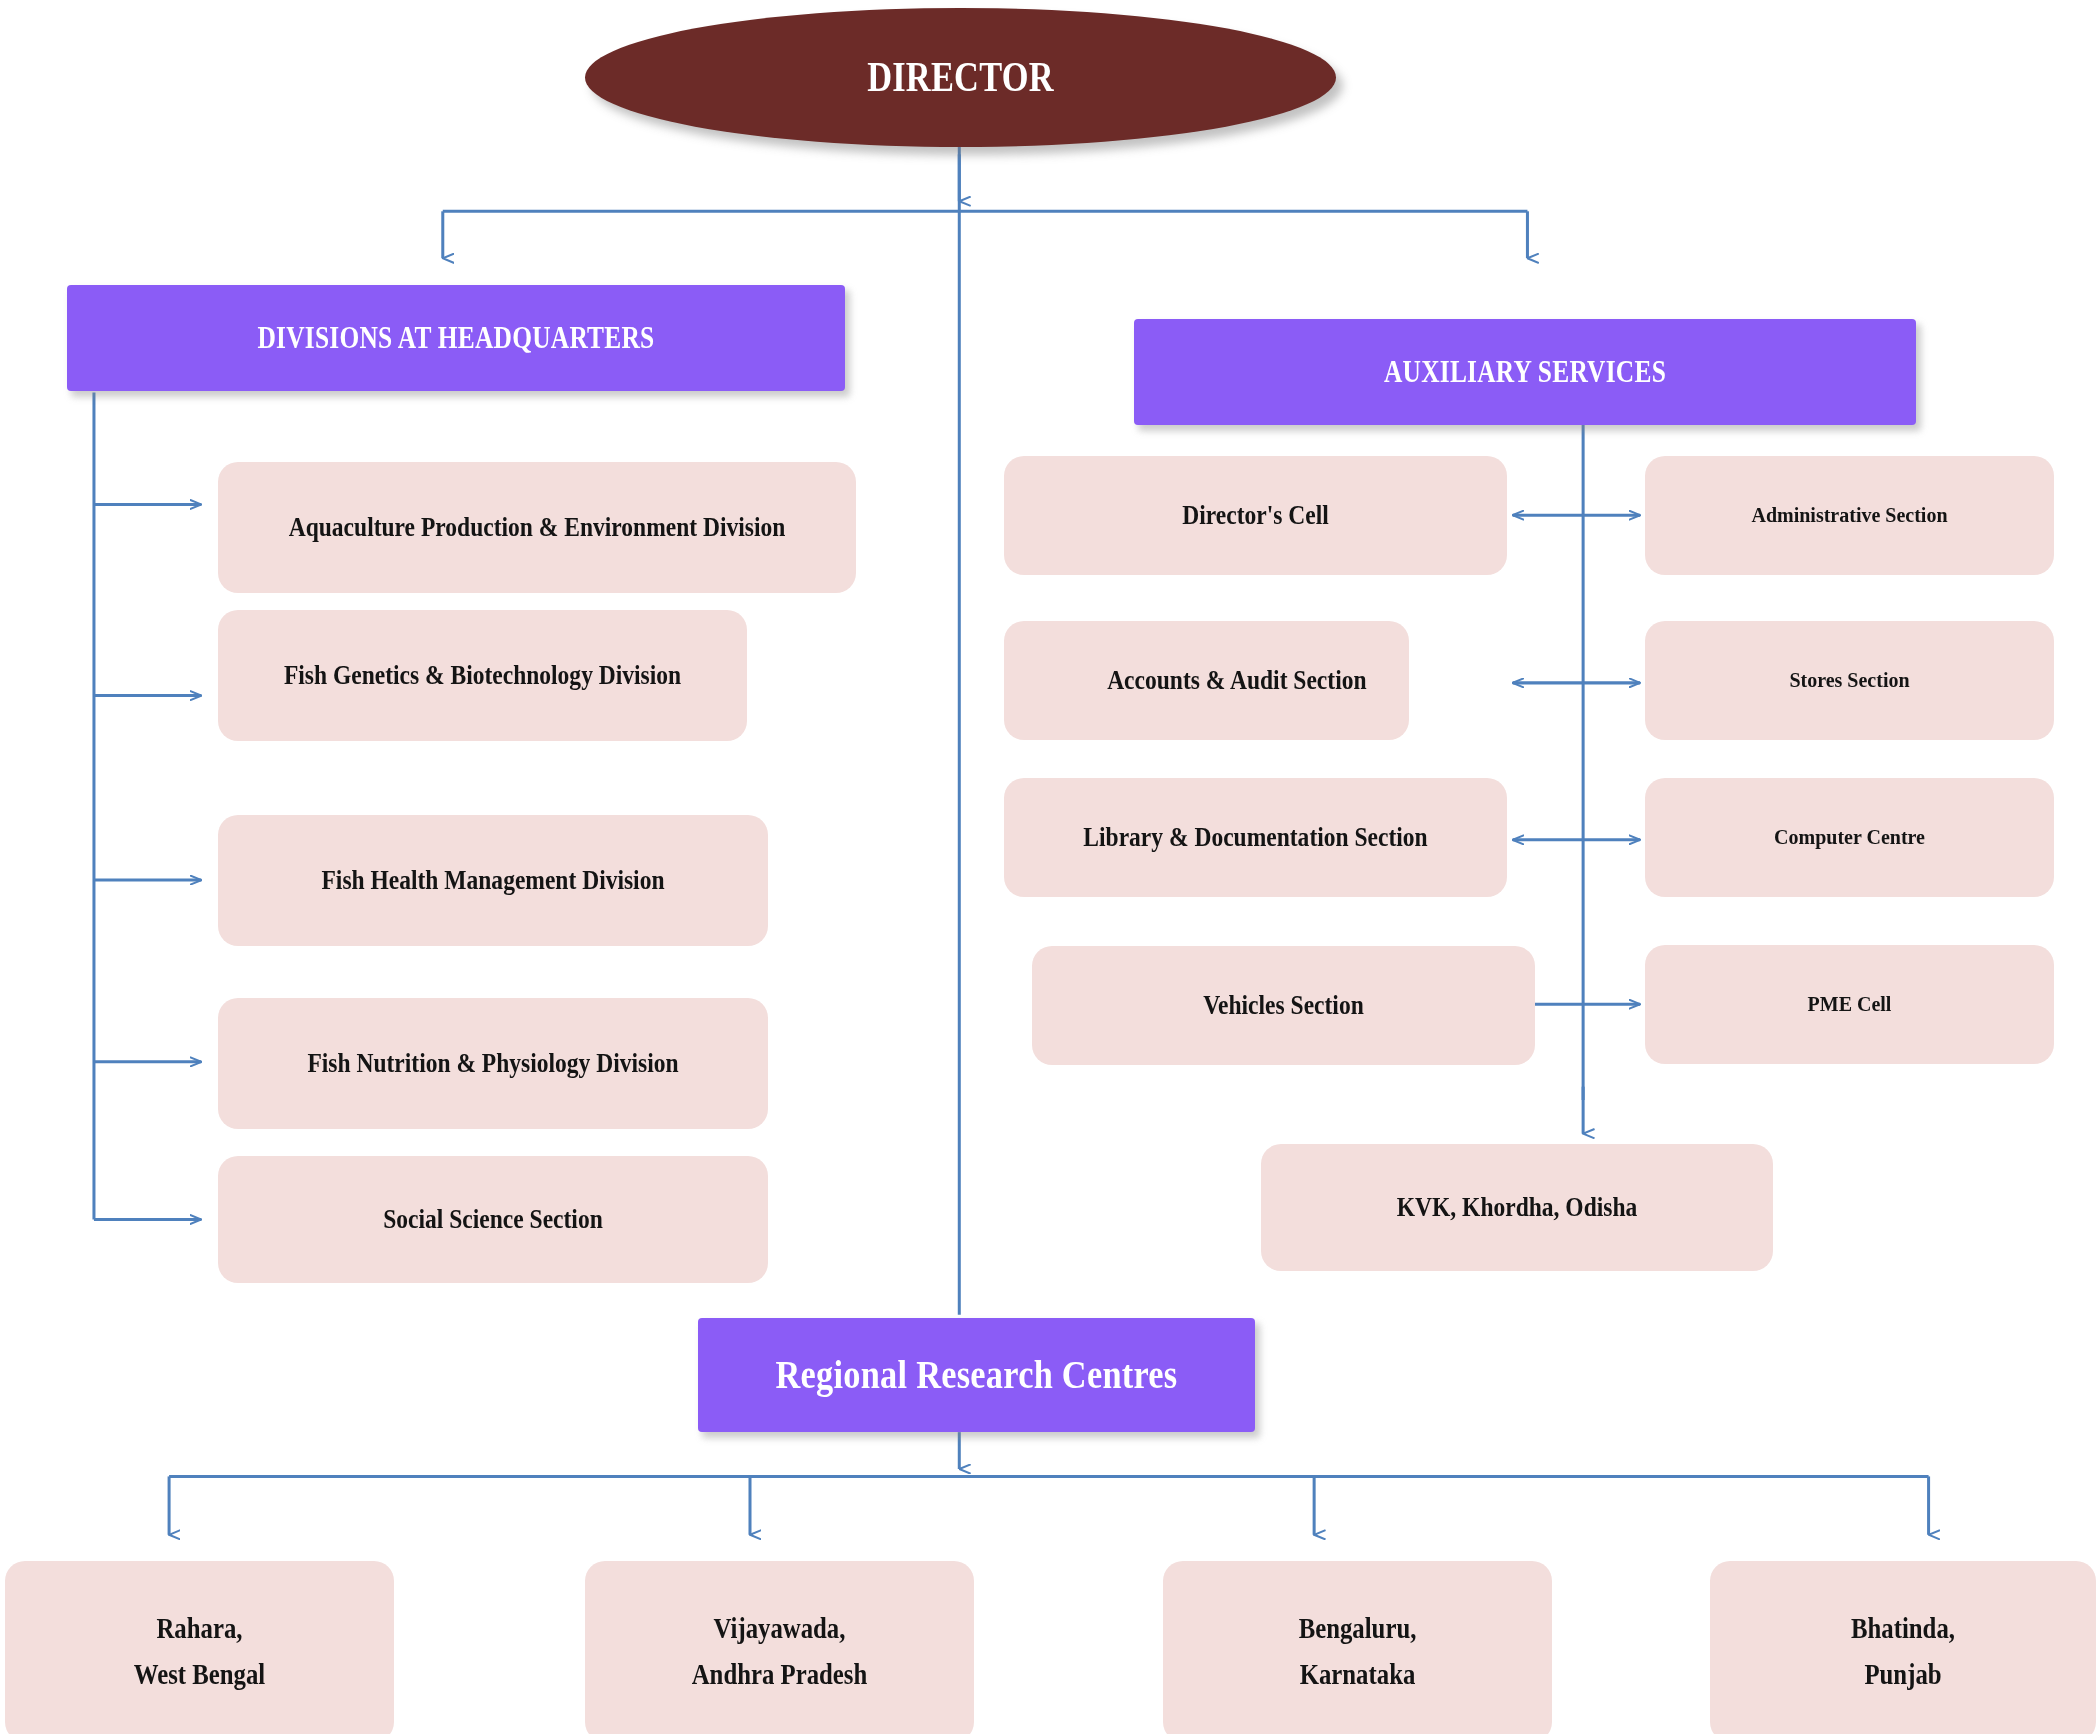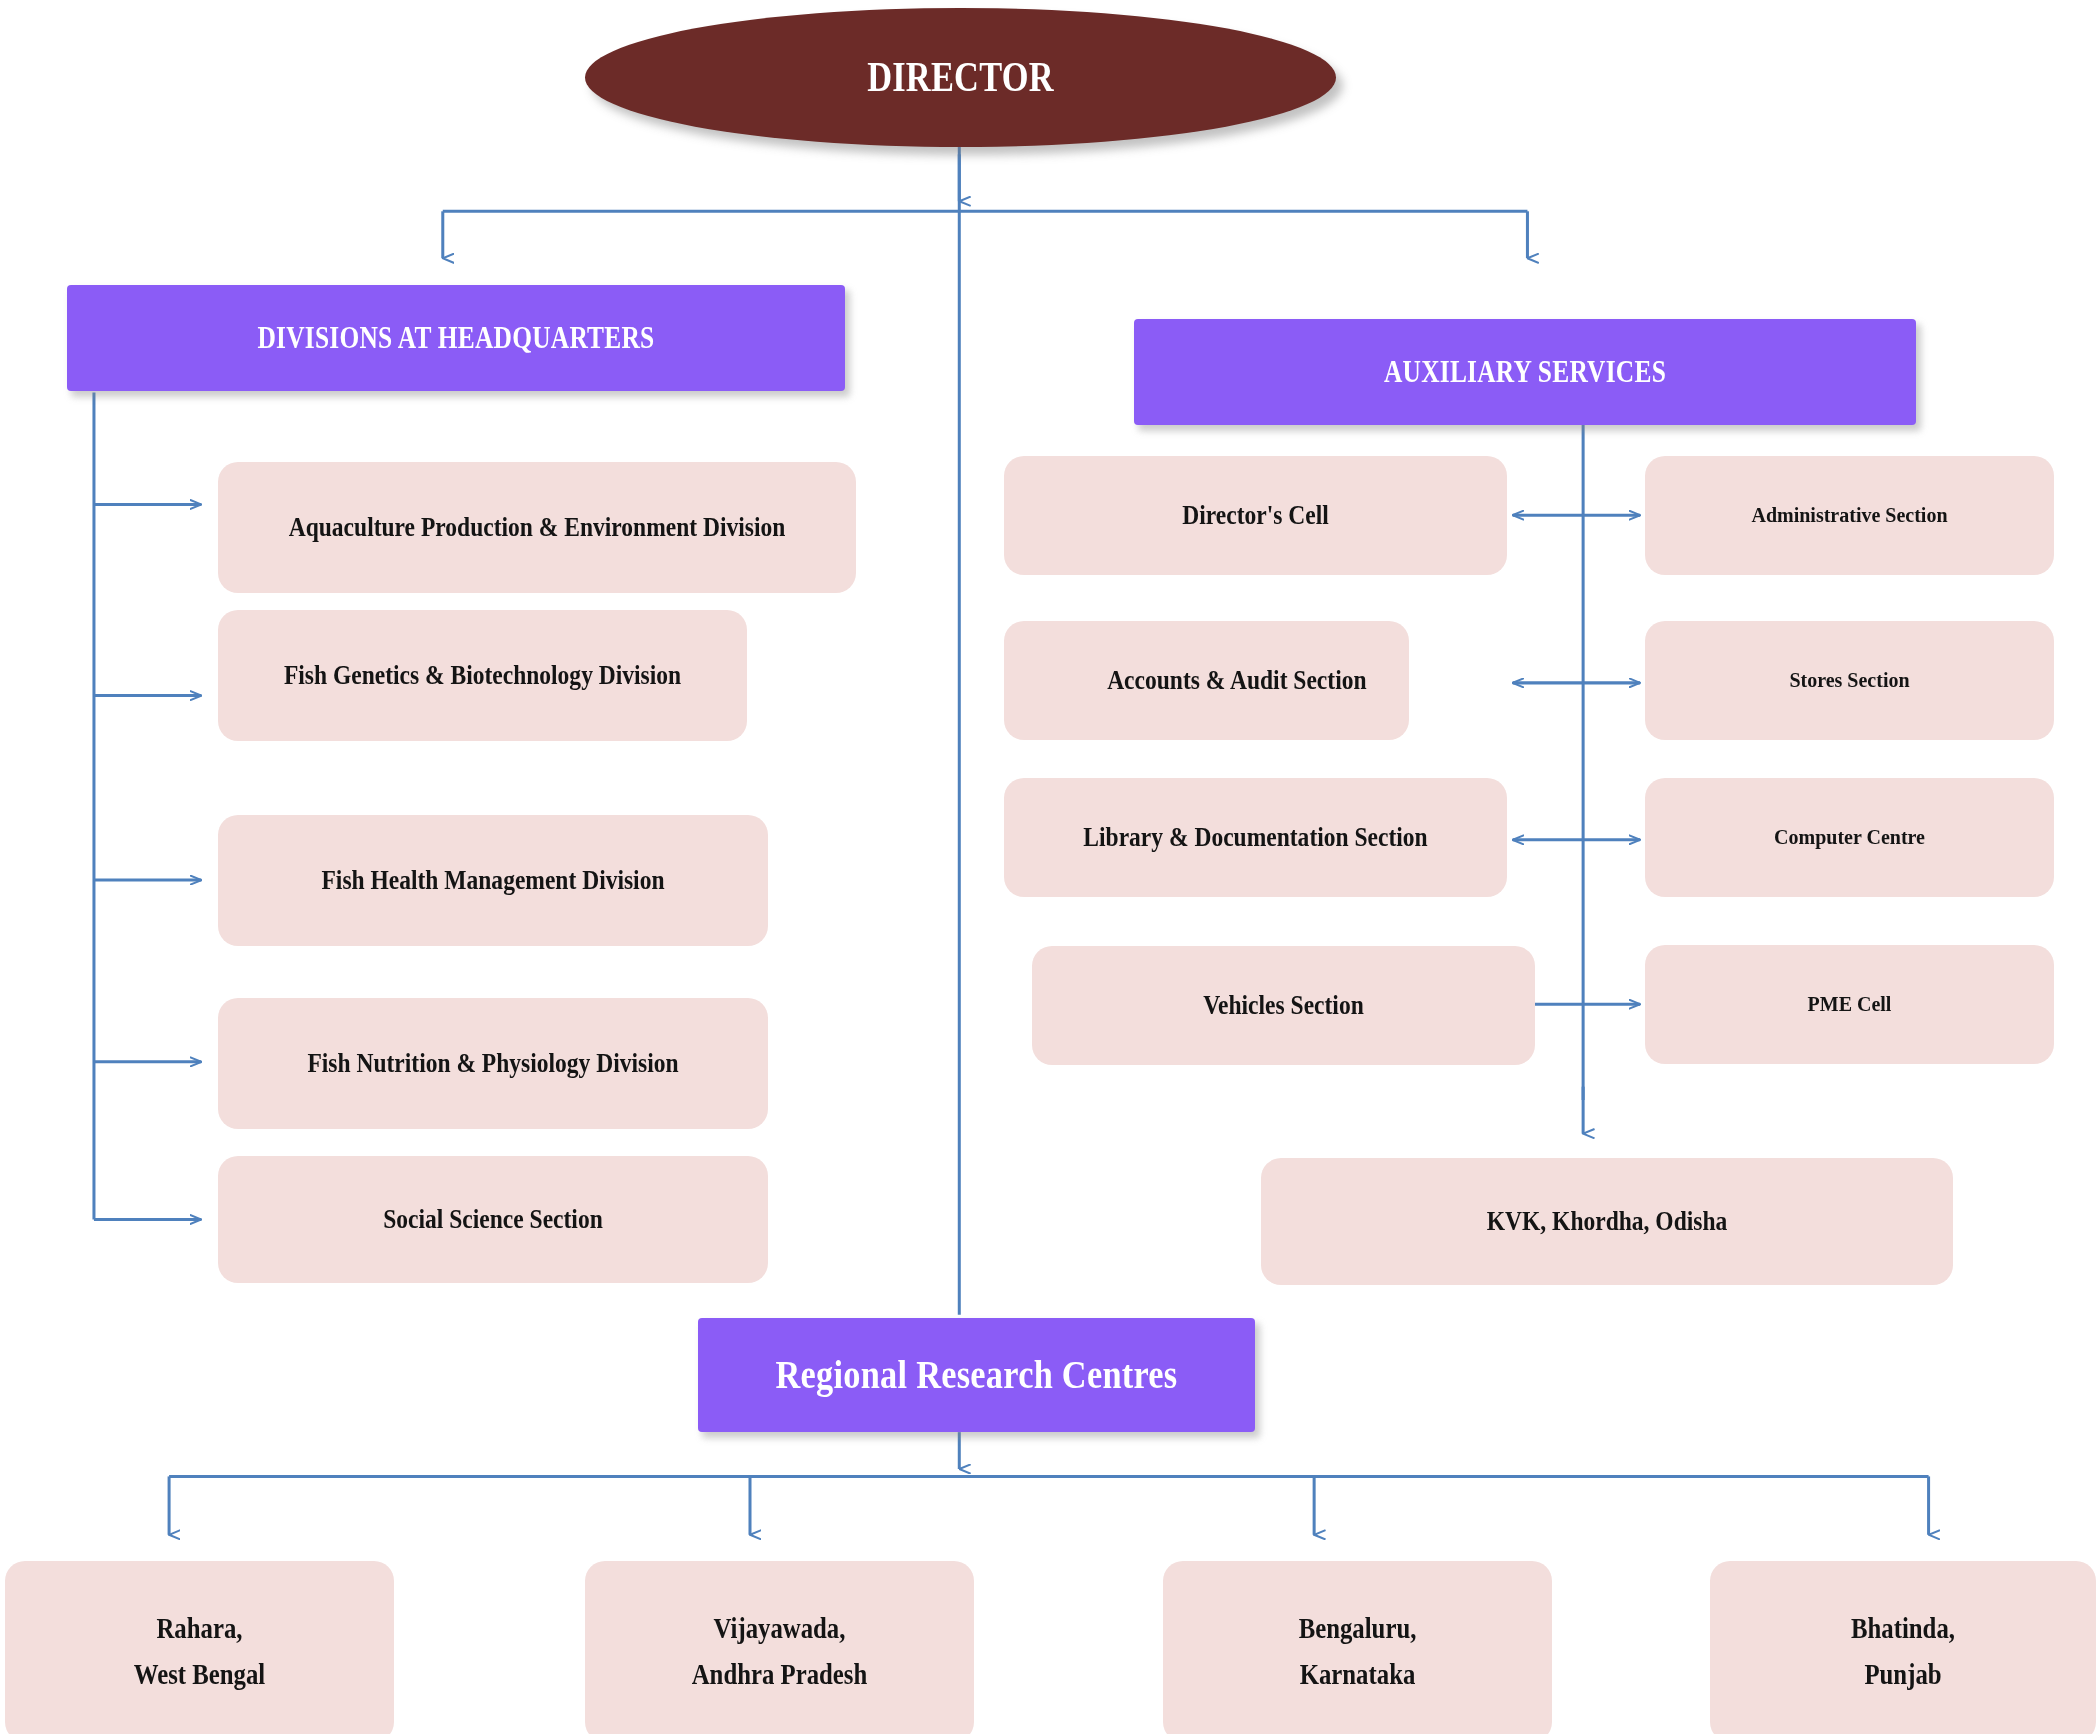--- a/index.html
+++ b/index.html
@@ -204,21 +204,21 @@
   </div>
 
   <div class="node pink-node wide" style="left:1645px; top:778px; width:409px; height:119px;">
     <span class="label">Computer Centre</span>
   </div>
 
   <div class="node pink-node wide" style="left:1645px; top:945px; width:409px; height:119px;">
     <span class="label">PME Cell</span>
   </div>
 
-  <div class="node pink-node" style="left:1261px; top:1144px; width:692px; height:127px;margin-top:14px;">
+  <div class="node pink-node" style="left:1261px; top:1144px; width:512px; height:127px;">
     <span class="label">KVK, Khordha, Odisha</span>
   </div>
 
   <div class="node header-node rrc" style="left:698px; top:1318px; width:557px; height:114px;">
     <span class="label">Regional Research Centres</span>
   </div>
 
   <div class="node pink-node rrc-leaf" style="left:5.4px; top:1561px; width:389px; height:181px;">
     <span class="label">
       <span>Rahara,</span><br>

